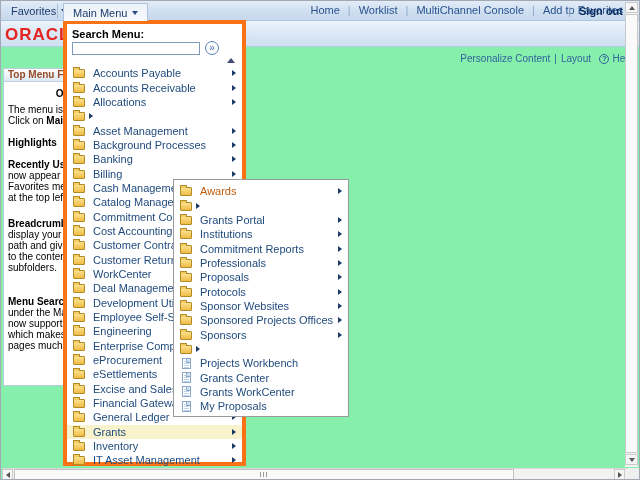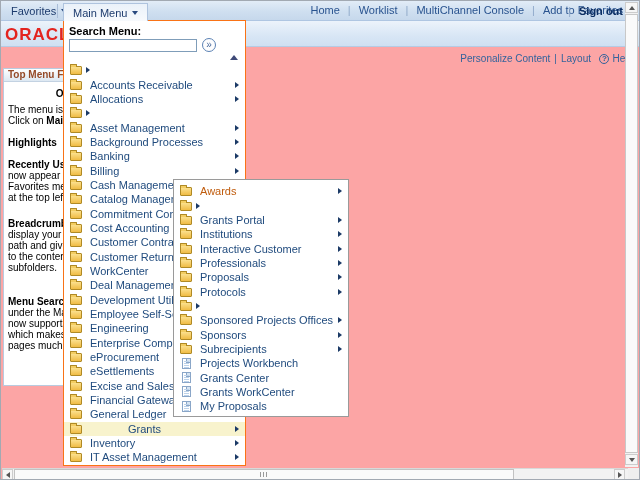--- a/index.html
+++ b/index.html
@@ -1,18 +1,18 @@
 <!DOCTYPE html>
 <html><head>
 <meta charset="utf-8">
 <style>
   html,body{margin:0;padding:0;background:#e8e8e8;}
   *{box-sizing:border-box;}
   body{font-family:"Liberation Sans", sans-serif;}
-  .screen{position:relative;width:640px;height:480px;background:#fca5a5;border:1px solid #a2a9b2;overflow:hidden;}
+  .screen{position:relative;width:640px;height:480px;background:#86efac;border:1px solid #a2a9b2;overflow:hidden;}
 
   
   .topbar{position:absolute;left:0;top:0;width:100%;height:20px;
     background:linear-gradient(180deg,#e2ecf7 0%,#cfdff0 55%,#c6d8ec 100%);
     border-bottom:1px solid #afc6e2;z-index:6;}
   .fav-tab{position:absolute;left:10px;top:0;height:20px;display:flex;align-items:center;
     color:#1d3b6d;font-size:11px;cursor:pointer;}
   .tab-divider{position:absolute;left:56px;top:3px;height:14px;width:1px;background:#a9bdd8;}
   .mm-tab{position:absolute;left:62px;top:2px;height:18px;padding:0 9px;display:flex;align-items:center;
     background:linear-gradient(180deg,#eaf1f9 0%,#f7fafd 100%);
@@ -46,37 +46,37 @@
   .pagelet-hd{height:13px;background:linear-gradient(180deg,#ffffff,#dde8f2);border-bottom:1px solid #c3d2e2;
     font-size:10px;font-weight:bold;color:#954a28;line-height:12px;padding:0 4px;white-space:nowrap;overflow:hidden;}
   .pagelet-bd{padding:6px 4px;font-size:10px;line-height:11px;color:#000;}
   .pb-line{white-space:nowrap;overflow:hidden;}
   .pb-heading{text-align:center;}
   .b{font-weight:bold;}
   .gap-s{margin-top:5px;}.gap-m{margin-top:11px;}.gap-l{margin-top:15px;}.gap-xl{margin-top:23px;}
 
   
   .dropdown{position:absolute;left:62px;top:19px;width:183px;height:446px;background:#fff;
-    border:1px solid #f97316;z-index:20;}
+    border:4px solid #f97316;z-index:20;}
   .search-label{margin:4px 5px 1px;font-size:11px;font-weight:bold;color:#000;}
   .search-row{display:flex;align-items:center;margin:1px 5px 0;}
   .search-input{width:128px;height:13px;border:1px solid #7f9db9;font-size:10px;padding:0 2px;
     font-family:"Liberation Sans",sans-serif;}
   .go-btn{width:14px;height:14px;margin-left:5px;border-radius:50%;border:1px solid #5b82b4;color:#46699c;
     font-size:10px;line-height:11px;text-align:center;cursor:pointer;background:#fdfdfe;}
   .scroll-strip{height:11px;position:relative;}
   .tri-up{display:inline-block;width:0;height:0;border-bottom:5px solid #3f4a78;
     border-left:4px solid transparent;border-right:4px solid transparent;}
   .tri-dn{display:inline-block;width:0;height:0;border-top:5px solid #3f4a78;
     border-left:4px solid transparent;border-right:4px solid transparent;}
   .scroll-up .tri-up{position:absolute;right:7px;top:3px;}
   .scroll-dn .tri-dn{position:absolute;left:130px;top:3px;}
   .menu-list{overflow:hidden;}
   .mrow{display:flex;align-items:center;height:14.35px;padding:0 6px;cursor:pointer;}
-  .mrow.highlighted{background:#f8f3cd;gap:38px;}
+  .mrow.highlighted{background:#f8f3cd;}
   .ico{width:12px;flex:none;display:flex;justify-content:center;}
   .ic-folder{width:12px;height:9px;background:linear-gradient(#fbe08e,#f0bc45);
     border:1px solid #b08a25;border-radius:1px;position:relative;margin-top:1px;}
   .ic-folder::before{content:"";position:absolute;top:-3px;left:-1px;width:5px;height:2px;
     background:#f3cd62;border:1px solid #b08a25;border-bottom:none;border-radius:1px 1px 0 0;}
   .ic-page{display:none;width:9px;height:11px;background:#fff;border:1px solid #8aa6c8;position:relative;}
   .ic-page::after{content:"";position:absolute;left:1px;right:1px;top:2px;height:7px;
     background:repeating-linear-gradient(#bcd2ea 0 1px,transparent 1px 2px);}
   .ic-page::before{content:"";position:absolute;top:0;right:0;width:3px;height:3px;background:#d6e4f2;
     border-left:1px solid #8aa6c8;border-bottom:1px solid #8aa6c8;}
@@ -195,20 +195,21 @@
     <div class="scroll-strip scroll-up">
       <span class="tri-up"></span>
     </div>
     <div class="menu-list">
 
         <div class="mrow">
           <span class="ico">
             <span class="ic-folder"></span>
 
           </span>
+          <span class="mlabel">Accounts Payable</span>
           <span class="tri-r"></span>
         </div>
 
         <div class="mrow">
           <span class="ico">
             <span class="ic-folder"></span>
 
           </span>
           <span class="mlabel">Accounts Receivable</span>
           <span class="tri-r"></span>
@@ -488,21 +489,21 @@
           </span>
           <span class="mlabel">Institutions</span>
           <span class="tri-r"></span>
         </div>
 
         <div class="mrow">
           <span class="ico">
             <span class="ic-folder"></span>
 
           </span>
-          <span class="mlabel">Interactive Customer</span>
+          <span class="mlabel">Commitment Reports</span>
           <span class="tri-r"></span>
         </div>
 
         <div class="mrow">
           <span class="ico">
             <span class="ic-folder"></span>
 
           </span>
           <span class="mlabel">Professionals</span>
           <span class="tri-r"></span>
@@ -524,20 +525,21 @@
           </span>
           <span class="mlabel">Protocols</span>
           <span class="tri-r"></span>
         </div>
 
         <div class="mrow">
           <span class="ico">
             <span class="ic-folder"></span>
 
           </span>
+          <span class="mlabel">Sponsor Websites</span>
           <span class="tri-r"></span>
         </div>
 
         <div class="mrow">
           <span class="ico">
             <span class="ic-folder"></span>
 
           </span>
           <span class="mlabel">Sponsored Projects Offices</span>
           <span class="tri-r"></span>
@@ -550,21 +552,20 @@
           </span>
           <span class="mlabel">Sponsors</span>
           <span class="tri-r"></span>
         </div>
 
         <div class="mrow">
           <span class="ico">
             <span class="ic-folder"></span>
 
           </span>
-          <span class="mlabel">Subrecipients</span>
           <span class="tri-r"></span>
         </div>
 
         <div class="mrow type-page no-arrow">
           <span class="ico">
 
             <span class="ic-page"></span>
           </span>
           <span class="mlabel">Projects Workbench</span>
           <span class="tri-r"></span>

